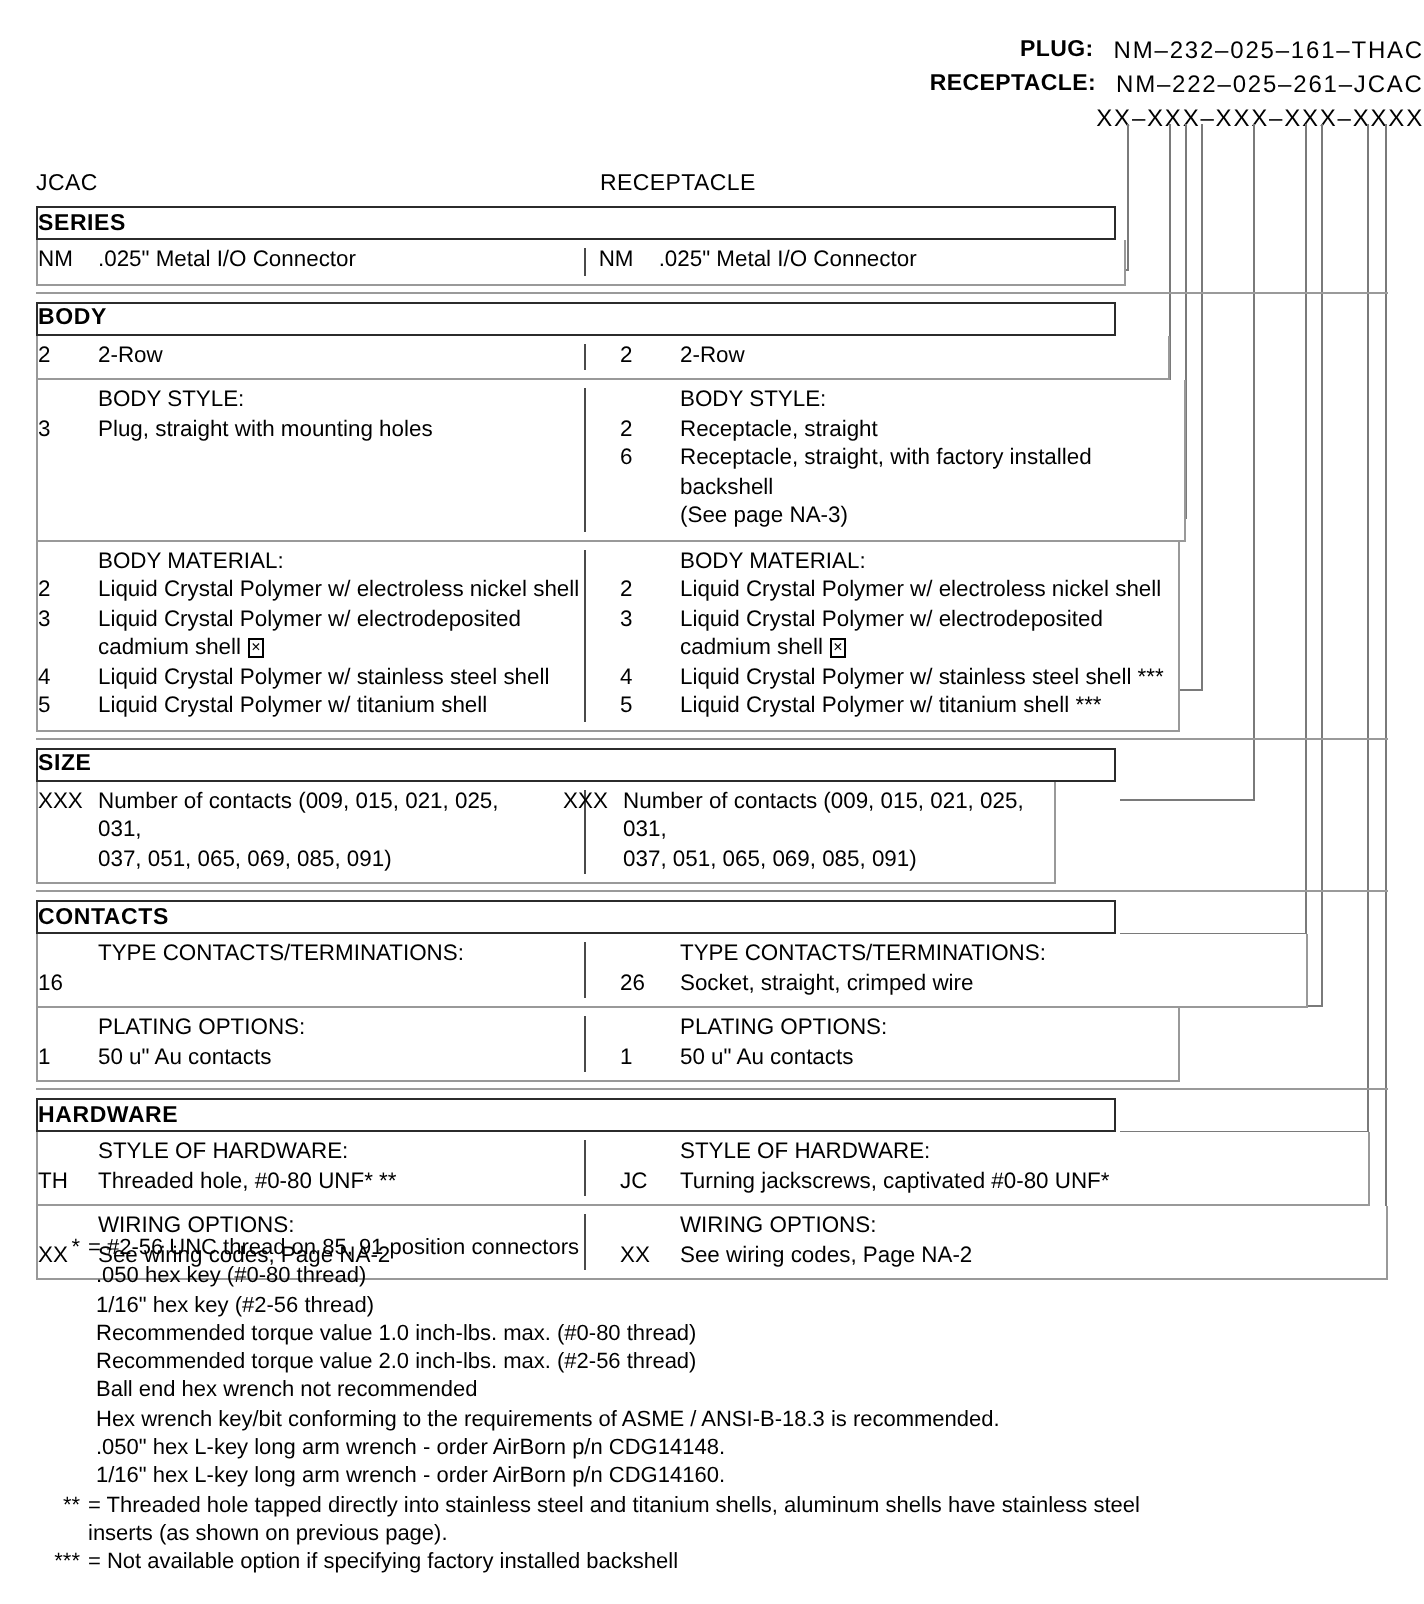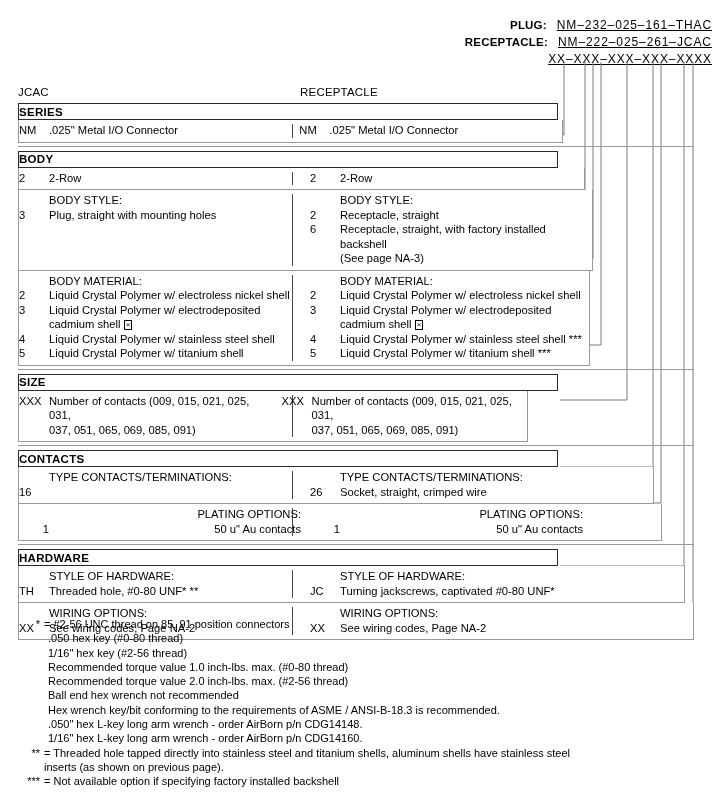--- a/index.html
+++ b/index.html
@@ -36,21 +36,20 @@
     font-weight: bold;
     letter-spacing: 0.2px;
     padding-right: 10px;
     box-sizing: border-box;
     white-space: nowrap;
   }
   .pn-value {
     font-size: 12px;
     letter-spacing: 0.9px;
     white-space: nowrap;
-    text-decoration: underline;
   }
 
   
   #leaders {
     position: absolute;
     top: 0;
     left: 0;
     width: 712px;
     height: 802px;
     pointer-events: none;
@@ -409,21 +408,21 @@
       <div class="dcol right">
         <div class="hdr-line">TYPE CONTACTS/TERMINATIONS:</div>
         <div class="opt">
           <div class="code">26</div>
           <div class="txt">Socket, straight, crimped wire</div>
         </div>
       </div>
     </div>
   </div>
 
-  <div class="grp" style="width:644px;text-align:right;">
+  <div class="grp" style="width:572px;">
     <div class="drow">
       <div class="divider"></div>
       <div class="dcol left">
         <div class="hdr-line">PLATING OPTIONS:</div>
         <div class="opt">
           <div class="code">1</div>
           <div class="txt">50 u" Au contacts</div>
         </div>
       </div>
       <div class="dcol right">

